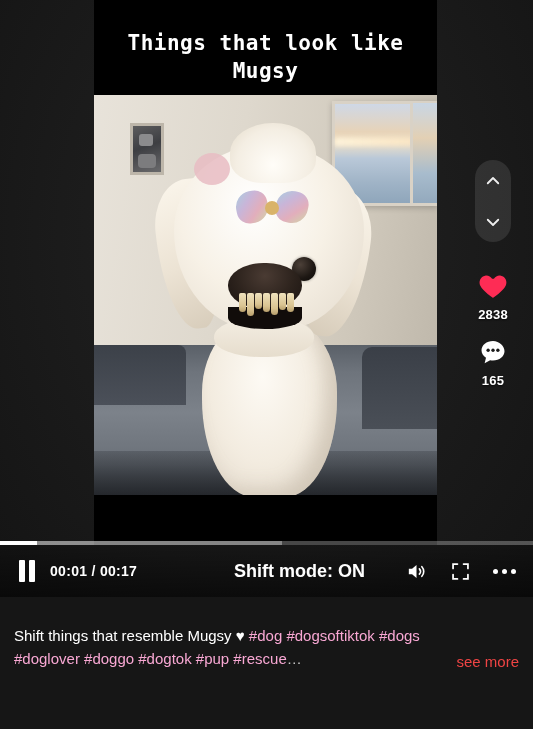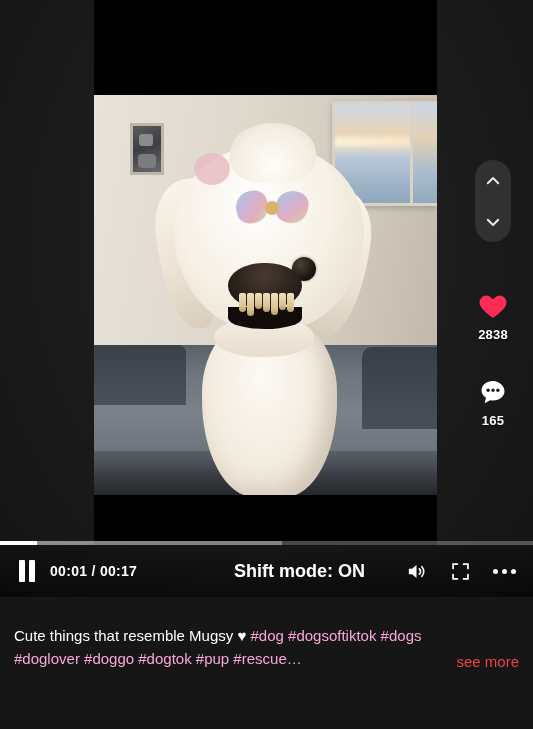--- a/index.html
+++ b/index.html
@@ -206,21 +206,20 @@
     background:linear-gradient(180deg,#f4eee3 0%,#e6ddcd 100%);
     border-radius:50% 50% 46% 46%;
   }
 
   
   .rail {
     position:absolute; right:14px; top:160px;
     width:52px;
     display:flex; flex-direction:column; align-items:center;
     z-index:6;
-    gap:20px;
   }
   .nav-pill {
     width:36px; height:82px;
     background:rgba(255,255,255,.10);
     border-radius:18px;
     display:flex; flex-direction:column;
     align-items:center; justify-content:space-around;
     margin-bottom:26px;
   }
   .nav-pill .chev { width:18px; height:18px; opacity:.92; }
@@ -378,20 +377,21 @@
               <i></i>
               <i></i>
               <i></i>
               <i></i>
               <i></i>
               <i></i>
           </div>
         </div>
       </div>
 
+      <div class="video-title">Things that look like Mugsy</div>
     </div>
 
     <div class="rail">
 
       <div class="nav-pill">
         <span class="chev">
           <svg viewBox="0 0 24 24" width="18" height="18" fill="none" stroke="#ffffff" stroke-width="2.4" stroke-linecap="round" stroke-linejoin="round">
             <polyline points="5,15 12,8 19,15"></polyline>
           </svg>
         </span>
@@ -473,19 +473,19 @@
         </span>
 
       </div>
     </div>
   </div>
 
   <div class="meta">
 
 
     <div class="caption-row">
-      <span class="caption"><span>Cute things that resemble Mugsy </span><span>♥</span> <span class="tag">#dog #dogsoftiktok #dogs</span>
+      <span class="caption"><span>Shift things that resemble Mugsy </span><span>♥</span> <span class="tag">#dog #dogsoftiktok #dogs</span>
         <span class="tag">#doglover #doggo #dogtok #pup #rescue</span><span class="more-ell">…</span></span>
       <span class="see-more">see more</span>
     </div>
 
   </div>
 </div>
 
 </body></html>

